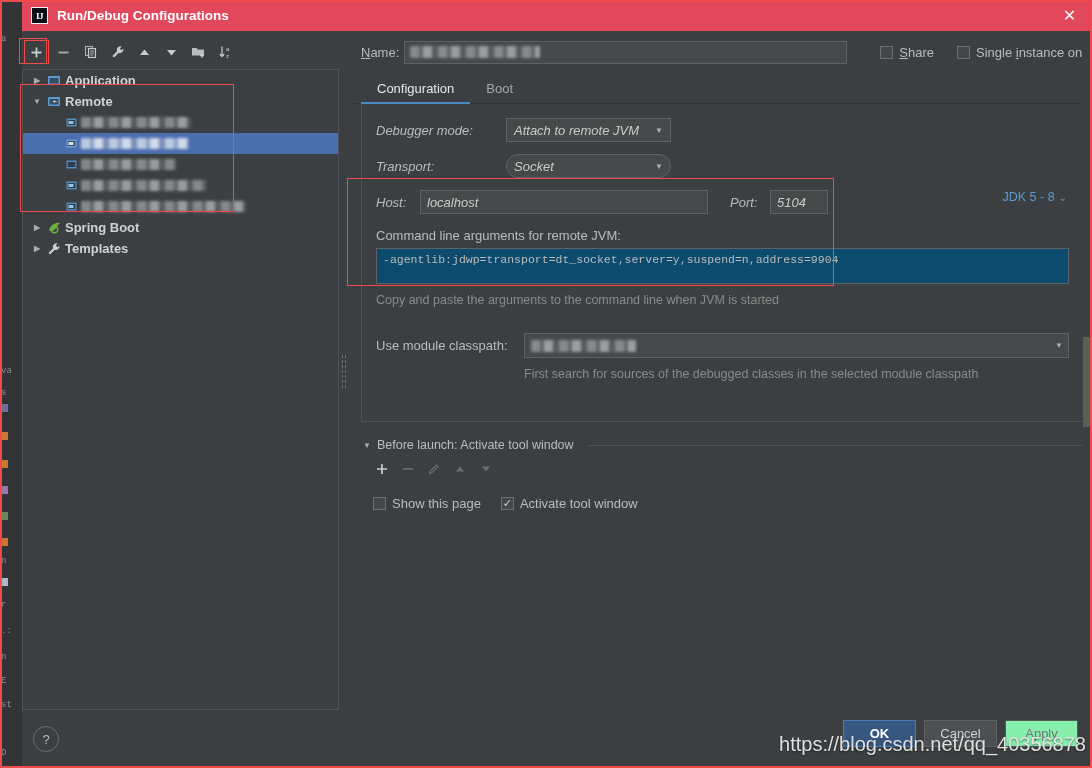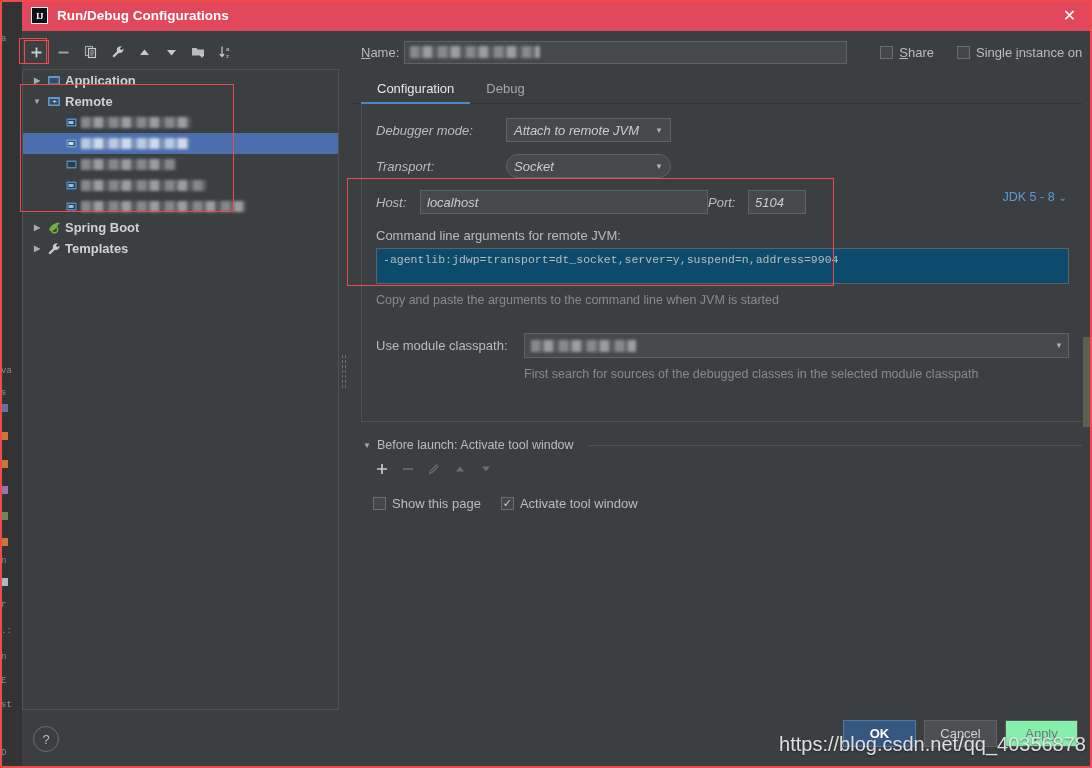--- a/index.html
+++ b/index.html
@@ -531,21 +531,21 @@
           <span class="label"><span class="mn">S</span>hare</span>
         </div>
         <div class="chk-wrap" id="single-instance-wrap">
           <span class="checkbox"></span>
           <span class="label">Single <span class="mn">i</span>nstance only</span>
         </div>
       </div>
 
       <div id="tabs">
         <div class="tab active">Configuration</div>
-        <div class="tab">Debug</div>
+        <div class="tab">Boot</div>
       </div>
 
       <div id="form-card">
 
         <div class="form-row">
           <span class="flabel"><span class="mn">D</span>ebugger mode:</span>
           <div class="combo" id="debugger-combo">
             <span>Attach to remote JVM</span>
             <span class="arrow">▼</span>
           </div>
@@ -555,21 +555,21 @@
           <span class="flabel"><span class="mn">T</span>ransport:</span>
           <div class="combo" id="transport-combo">
             <span>Socket</span>
             <span class="arrow">▼</span>
           </div>
         </div>
 
         <div class="form-row" style="margin-bottom:14px">
           <span class="flabel" style="width:auto;min-width:44px"><span class="mn">H</span>ost:</span>
           <div class="textfield" id="host-field">localhost</div>
-          <span class="flabel" style="width:auto;min-width:40px;"><span class="mn">P</span>ort:</span>
+          <span class="flabel" style="width:auto;min-width:40px;margin-left:22px"><span class="mn">P</span>ort:</span>
           <div class="textfield" id="port-field">5104</div>
         </div>
 
         <div id="cmd-label"><span class="mn">C</span>ommand line arguments for remote JVM:</div>
         <div id="cmd-area">-agentlib:jdwp=transport=dt_socket,server=y,suspend=n,address=9904</div>
 
         <div id="jdk-badge">
           <span>JDK 5 - 8</span>
           <span style="font-size:10px">⌄</span>
         </div>

